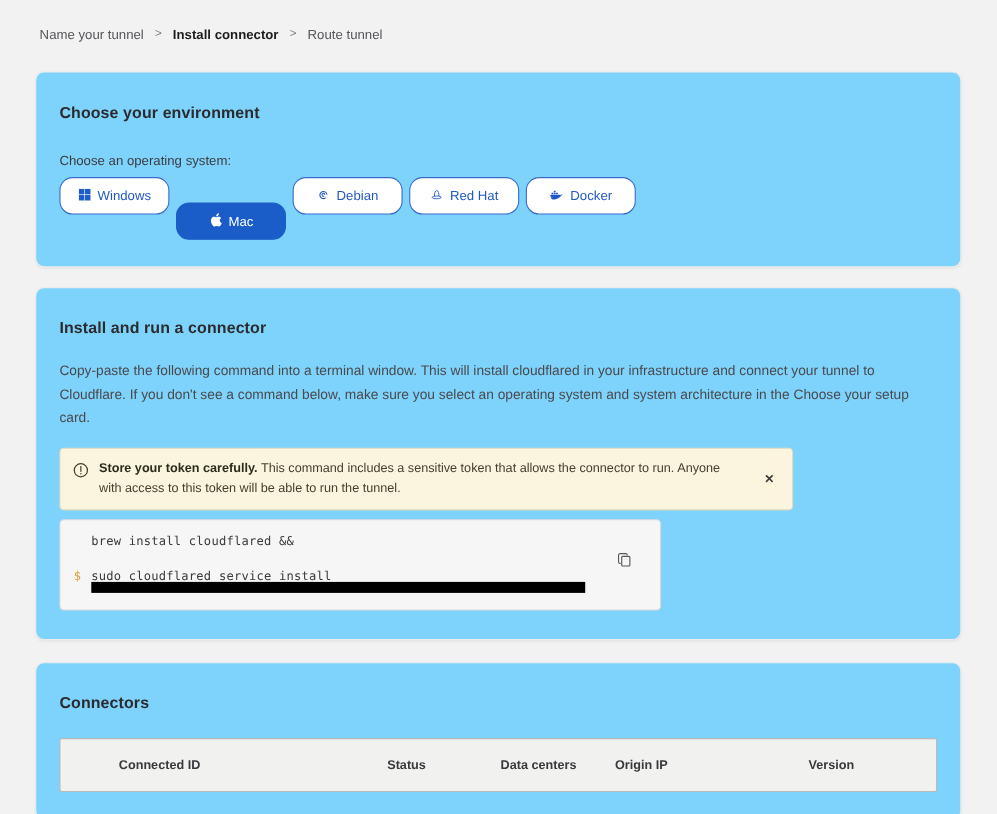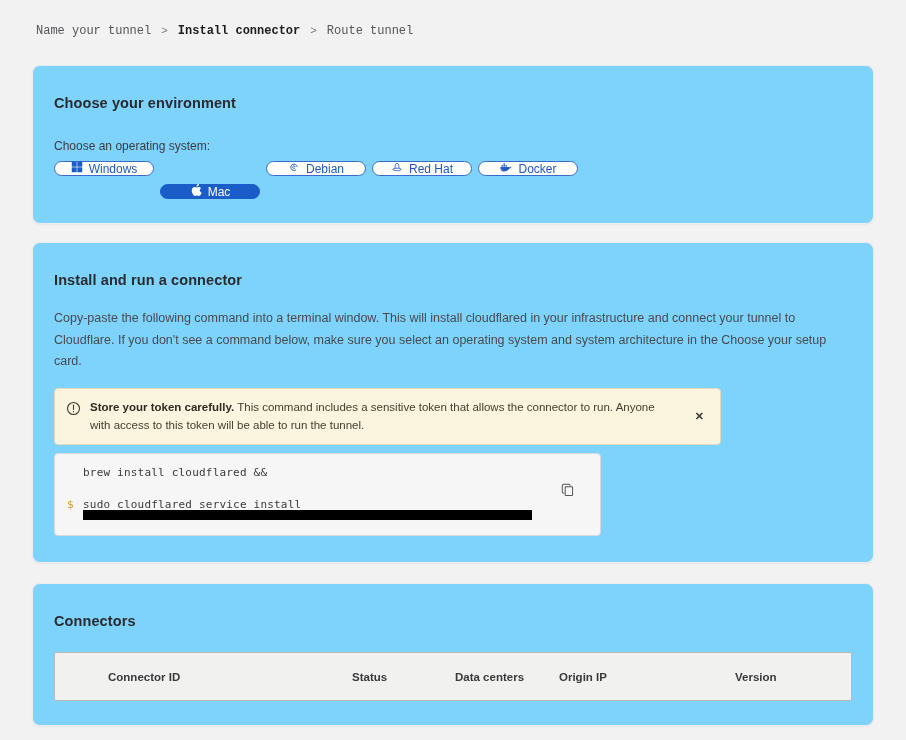--- a/index.html
+++ b/index.html
@@ -13,21 +13,20 @@
   .page { padding: 0 32px; }
 
   
   .breadcrumb {
     padding: 24px 0 0 4px;
     font-size: 12px;
     color: #55555a;
     display: flex;
     align-items: center;
     gap: 10px;
-    font-family: Liberation Mono, monospace;
   }
   .crumb { color: #55555a; cursor: default; }
   .crumb.active { color: #1d1d1f; font-weight: bold; }
   .crumb-sep { color: #7a7a7e; font-size: 11px; }
 
   
   .card {
     background: #7dd3fc;
     border: 1px solid #ececec;
     border-radius: 8px;
@@ -40,21 +39,21 @@
     letter-spacing: .1px;
   }
   .card-env { margin-top: 27px; padding: 29px 21px 24px; }
   .card-install { margin-top: 18px; padding: 29px 21px 26px; }
   .card-connectors { margin-top: 20px; padding: 29px 21px 24px; }
 
   
   .os-label { margin-top: 28px; font-size: 12px; color: #3c3c40; }
   .os-row { margin-top: 8px; display: flex; gap: 6px; }
   .os-btn {
-    width: 100px; height: 15px;
+    width: 100px; height: 34px;
     border: 1px solid #3a6bca;
     border-radius: 12px;
     background: #fff;
     color: #2158c4;
     font-size: 12px;
     font-family: "Liberation Sans", sans-serif;
     display: flex; align-items: center; justify-content: center;
     gap: 6px;
     cursor: pointer;
   }
@@ -246,21 +245,21 @@
             <path d="M3.6 11H3A1.6 1.6 0 0 1 1.4 9.4V3A1.6 1.6 0 0 1 3 1.4h5.4A1.6 1.6 0 0 1 10 3"></path>
           </svg></button>
     </div>
   </section>
 
   <section class="card card-connectors">
     <h2>Connectors</h2>
 
     <div class="connectors-table">
       <div class="tbl-row tbl-head">
-        <span>Connector ID</span>
+        <span>Connected ID</span>
         <span>Status</span>
         <span>Data centers</span>
         <span>Origin IP</span>
         <span>Version</span>
       </div>
     </div>
   </section>
 
 </div>
 

